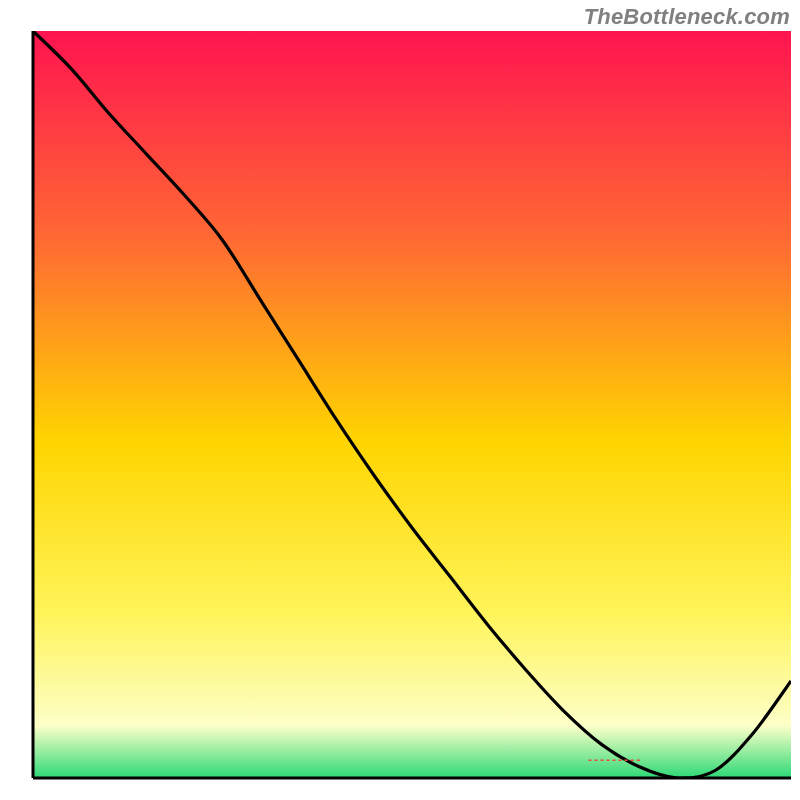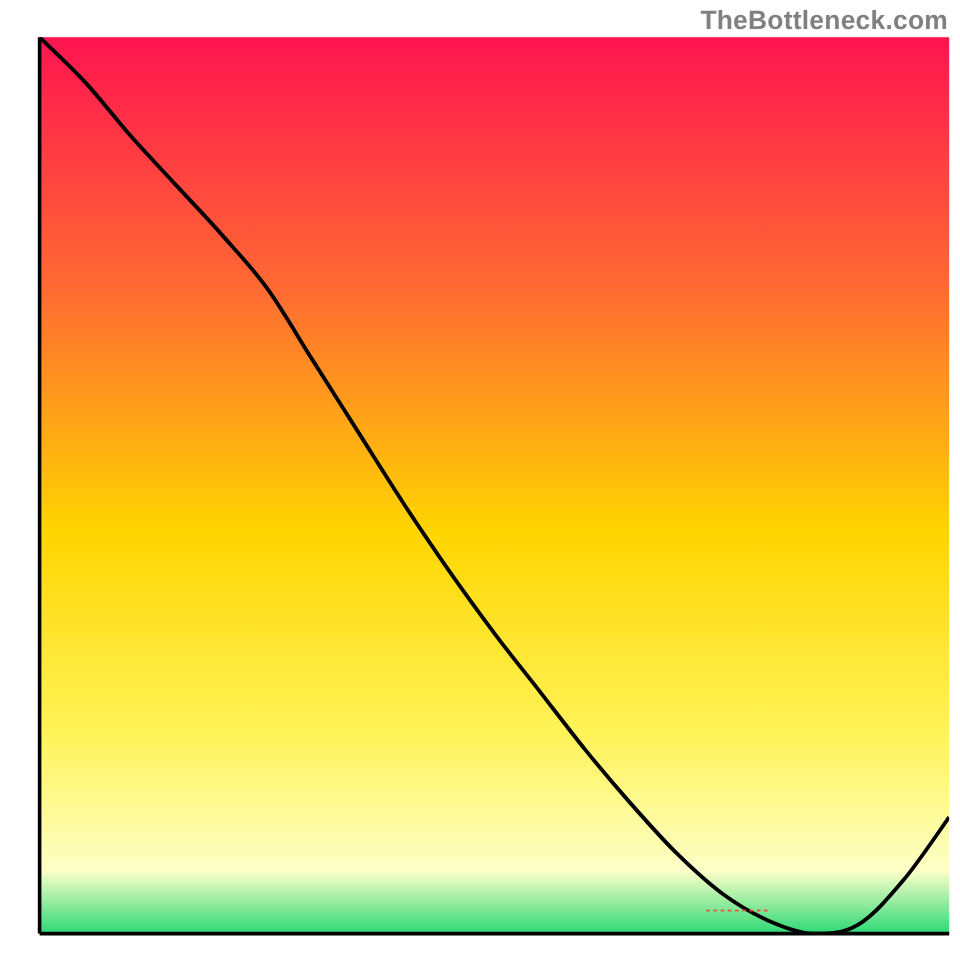--- a/index.html
+++ b/index.html
@@ -16,20 +16,21 @@
     height: 800px;
   }
   .attribution {
     position: absolute;
     top: 4px;
     right: 10px;
     font-size: 22px;
     font-weight: bold;
     color: #808080;
     letter-spacing: 0.2px;
+    font-style: italic;
   }
   svg.chart {
     position: absolute;
     top: 0;
     left: 0;
   }
   .legend-dash {
     position: absolute;
     font-size: 10px;
     color: #e8513a;

